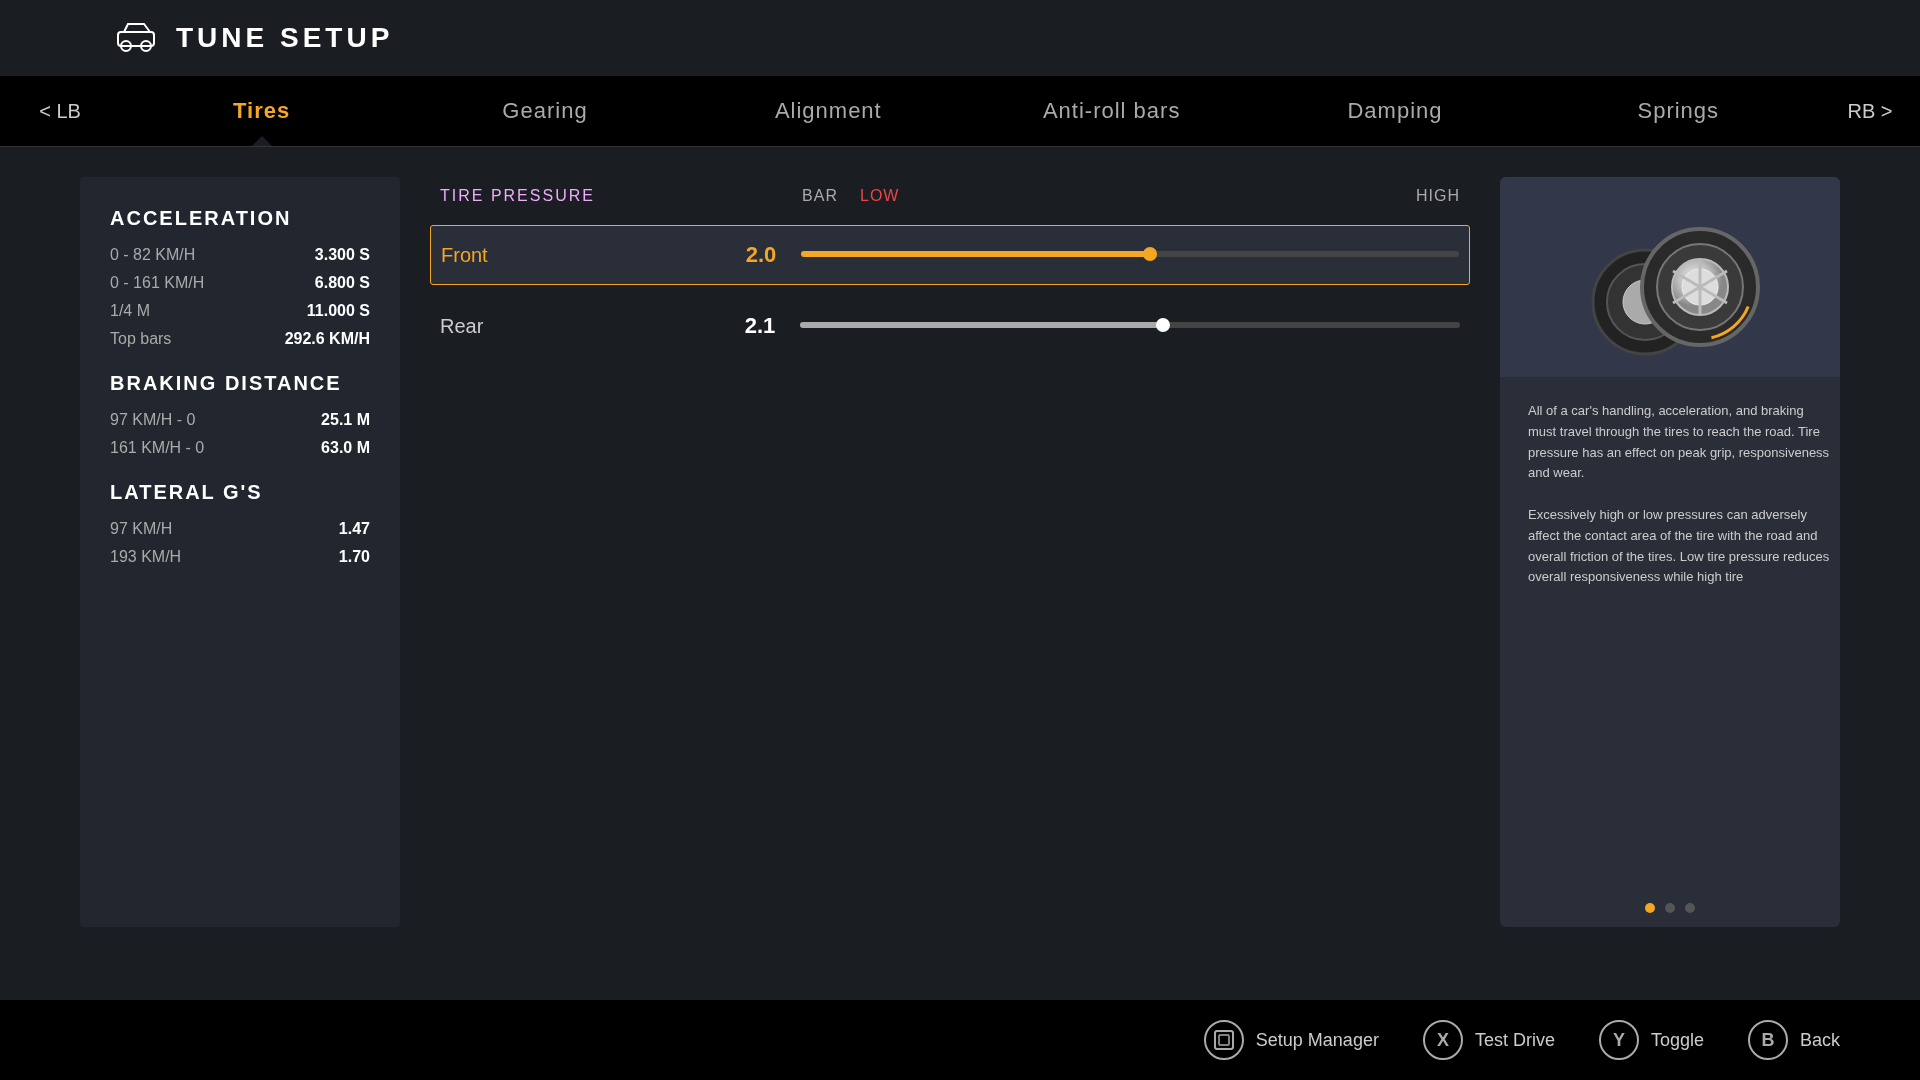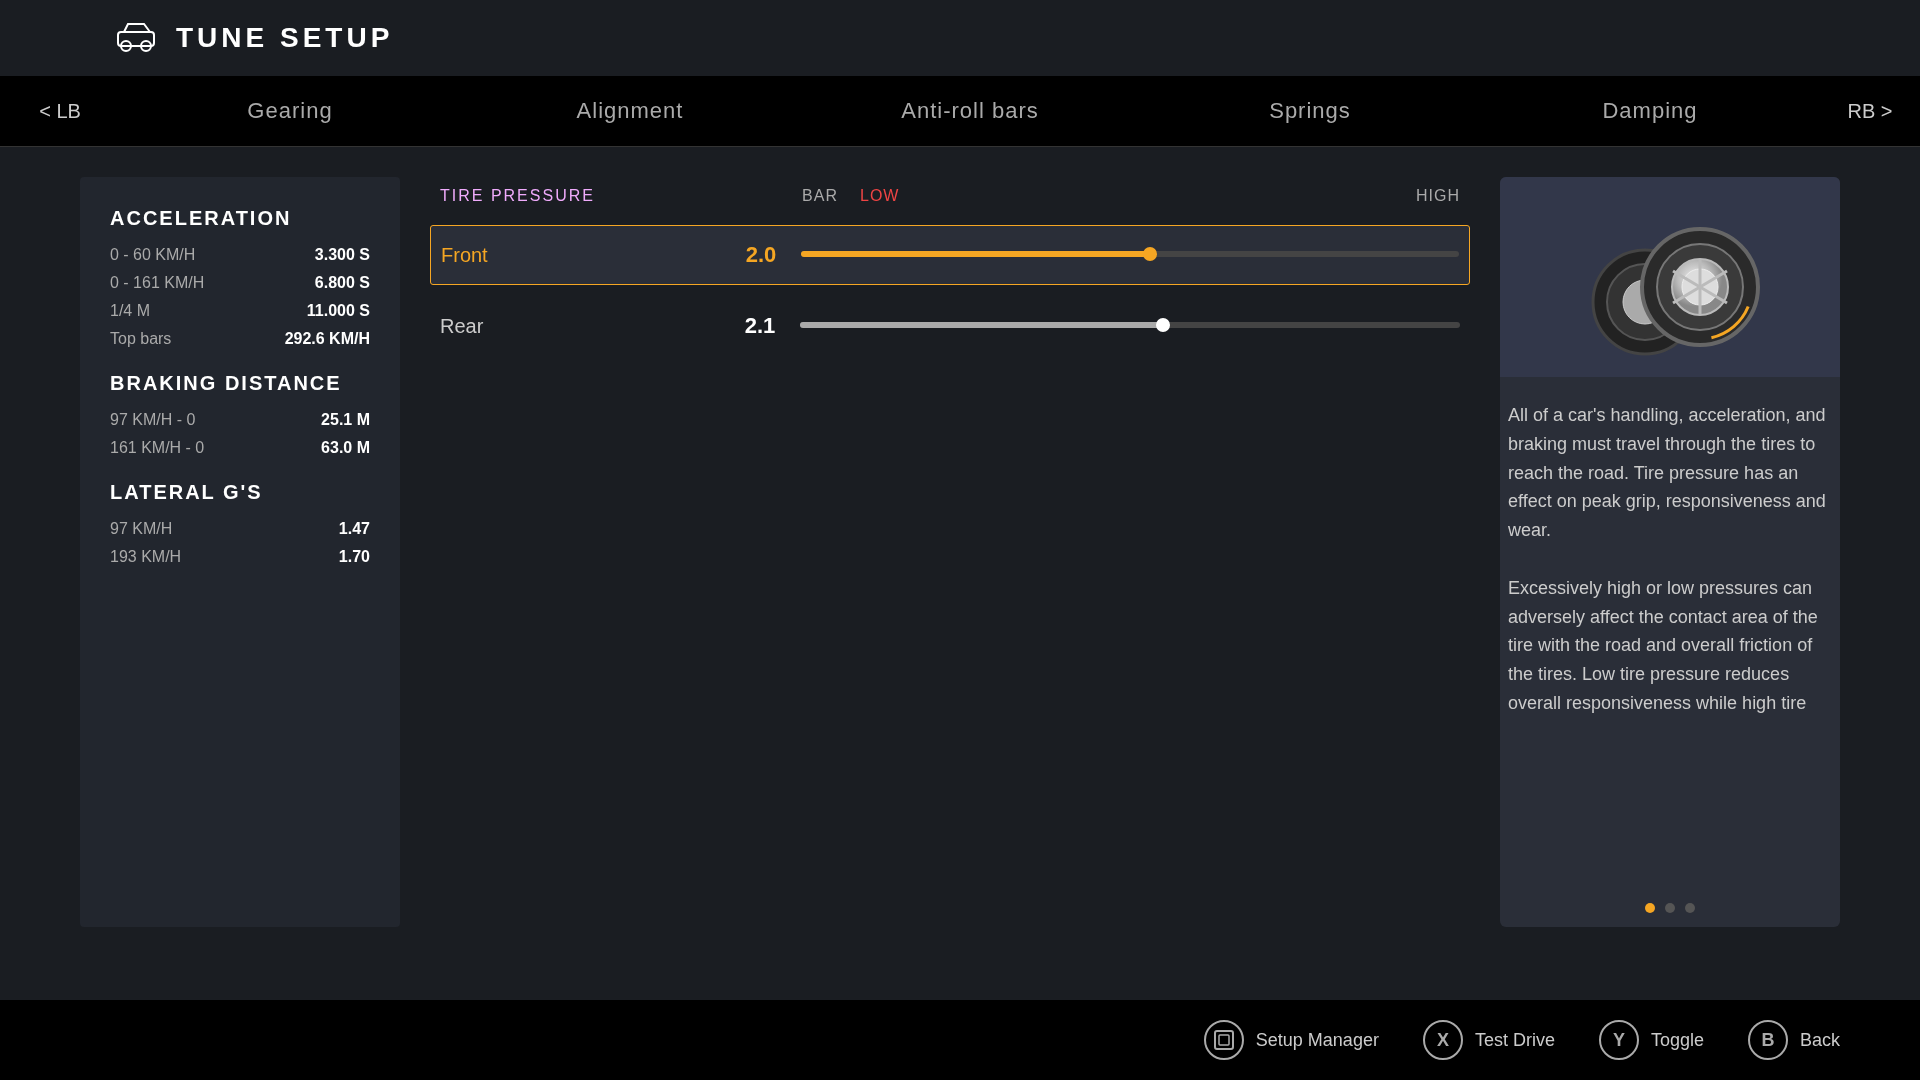--- a/index.html
+++ b/index.html
@@ -225,25 +225,26 @@
     .info-image-area {
       height: 200px;
       display: flex;
       align-items: center;
       justify-content: center;
       background: #32374a;
       position: relative;
     }
     .info-text {
       padding: 24px 8px;
-      font-size: 18px;
+      font-size: 13px;
       line-height: 1.6;
       color: #ccc;
       flex: 1;
       overflow: hidden;
+      margin-left: 20px;
     }
     .info-dots {
       display: flex;
       justify-content: center;
       gap: 10px;
       padding: 14px;
     }
     .dot {
       width: 10px;
       height: 10px;
@@ -297,44 +298,47 @@
       <path d="M12 14 L16 6 H32 L38 14" fill="none" stroke="white" stroke-width="2"></path>
       <circle cx="14" cy="28" r="5" fill="none" stroke="white" stroke-width="2"></circle>
       <circle cx="34" cy="28" r="5" fill="none" stroke="white" stroke-width="2"></circle>
     </svg>
   </div>
   <span class="header-title">TUNE SETUP</span>
 </div>
 
 <div class="nav-tabs">
   <div class="nav-tab-lb">&lt; LB</div>
+  <div class="nav-tab active">
+    <span>Tires</span>
+  </div>
   <div class="nav-tab">
     <span>Gearing</span>
   </div>
   <div class="nav-tab">
     <span>Alignment</span>
   </div>
   <div class="nav-tab">
     <span>Anti-roll bars</span>
   </div>
   <div class="nav-tab">
+    <span>Damping</span>
+  </div>
+  <div class="nav-tab">
     <span>Springs</span>
-  </div>
-  <div class="nav-tab">
-    <span>Damping</span>
   </div>
   <div class="nav-tab-rb">RB &gt;</div>
 </div>
 
 <div class="main-content">
 
   <div class="stats-panel">
     <div class="stats-section-title">ACCELERATION</div>
     <div class="stats-row">
-      <span class="stats-label">0 - 60 KM/H</span>
+      <span class="stats-label">0 - 82 KM/H</span>
       <span class="stats-value">3.300 S</span>
     </div>
     <div class="stats-row">
       <span class="stats-label">0 - 161 KM/H</span>
       <span class="stats-value">6.800 S</span>
     </div>
     <div class="stats-row">
       <span class="stats-label">1/4 M</span>
       <span class="stats-value">11.000 S</span>
     </div>

